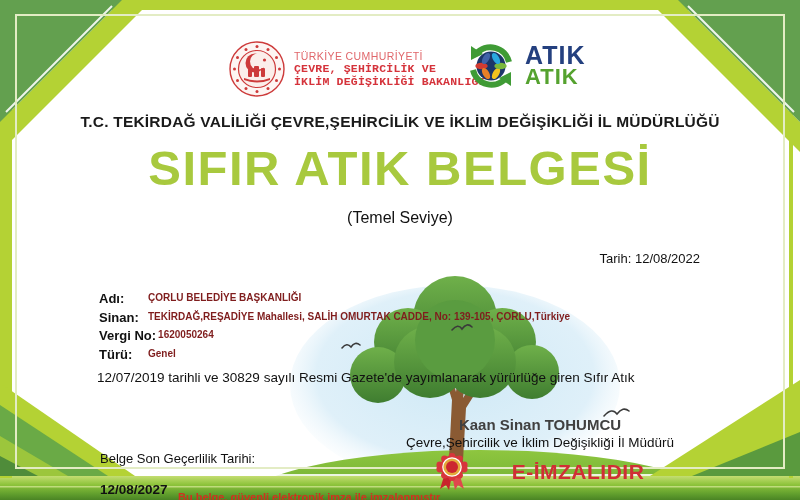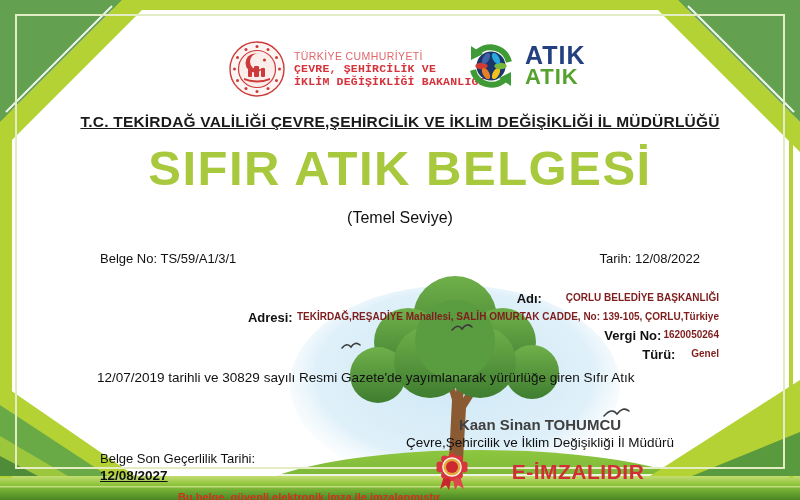--- a/index.html
+++ b/index.html
@@ -18,49 +18,49 @@
   .ministry { position:absolute; left:228px; top:2px; display:flex; align-items:center; }
   .ministry-text { margin-left:8px; line-height:1.15; }
   .ministry-line1 { font-size:10.5px; color:#e0666a; letter-spacing:0.4px; }
   .ministry-line2, .ministry-line3 { font-size:11.5px; font-weight:bold; color:#d5333b; letter-spacing:0.2px;font-family:Liberation Mono, monospace; }
   .sifir-logo { position:absolute; left:463px; top:0px; display:flex; align-items:center; }
   .sifir-text { margin-left:6px; line-height:0.92; }
   .sifir-word1 { font-size:25px; font-weight:bold; color:#24407f; letter-spacing:1px; }
   .sifir-word2 { font-size:22px; font-weight:bold; color:#55a22f; letter-spacing:1px; }
 
   .subtitle { position:absolute; left:0; top:101px; width:800px; text-align:center;
-    font-size:15.5px; font-weight:bold; color:#1a1a1a; letter-spacing:0.2px;text-decoration:underline; }
+    font-size:15.5px; font-weight:bold; color:#1a1a1a; letter-spacing:0.2px; }
 
   .title { position:absolute; left:0; top:128px; width:800px; text-align:center;
     font-size:49px; font-weight:bold; color:#a8c93e; letter-spacing:1.5px; }
 
   .level { position:absolute; left:0; top:197px; width:800px; text-align:center;
     font-size:16px; color:#111; }
 
   .meta-left { position:absolute; left:100px; top:239px; font-size:13px; color:#111; }
   .meta-right { position:absolute; right:100px; top:239px; font-size:13px; color:#111; }
 
   .details { position:absolute; left:99px; top:279px; width:620px; }
-  .detail-row { display:flex; margin-bottom:3.5px;justify-content:flex-end; }
+  .detail-row { display:flex; margin-bottom:3.5px; }
   .detail-label { font-weight:bold; font-size:13px; color:#111; min-width:49px; padding-right:2px; }
   .detail-value { font-weight:bold; font-size:10px; color:#7f1d1d; padding-top:1px; }
 
   .body-par { position:absolute; left:97px; top:357px; width:630px; font-size:13.5px;
     color:#111; line-height:1.28; }
   .bold-inline { font-weight:bold; }
 
   .signature { position:absolute; left:365px; top:404px; width:350px; text-align:center; }
   .sig-name { font-size:15px; font-weight:bold; color:#404040; }
   .sig-title { font-size:13.5px; color:#111; margin-top:2px; }
   .esign-row { display:flex; align-items:center; justify-content:center; margin-top:3px;gap:40px; }
   .esign-text { font-size:21px; font-weight:bold; color:#d02f35; letter-spacing:0.5px; margin-left:4px; }
 
   .validity { position:absolute; left:100px; top:439px; }
   .validity-label { font-size:13px; color:#111; }
-  .validity-date { font-size:13.5px; font-weight:bold; color:#111; margin-top:2px;text-decoration:underline; }
+  .validity-date { font-size:13.5px; font-weight:bold; color:#111; margin-top:16px; }
 
   .footer-strip-text { position:absolute; left:178px; top:479px; font-size:11px; font-weight:bold;
     color:#cf3220; z-index:3; }
 </style>
 </head>
 <body>
 
 <div class="certificate">
 
   <svg class="bg-svg" viewBox="0 0 800 500" aria-hidden="true">
@@ -198,30 +198,29 @@
         </div>
       </div>
     </div>
 
     <div class="subtitle">T.C. TEKİRDAĞ VALİLİĞİ ÇEVRE,ŞEHİRCİLİK VE İKLİM DEĞİŞİKLİĞİ İL MÜDÜRLÜĞÜ</div>
 
     <div class="title">SIFIR ATIK BELGESİ</div>
 
     <div class="level">(Temel Seviye)</div>
 
-    <div class="meta-left">Belge No: TS/59/A1/3/1</div>
     <div class="meta-right">Tarih: 12/08/2022</div>
 
     <div class="details">
       <div class="detail-row">
         <span class="detail-label">Adı:</span>
         <span class="detail-value">ÇORLU BELEDİYE BAŞKANLIĞI</span>
       </div>
       <div class="detail-row">
-        <span class="detail-label">Adresi:</span>
+        <span class="detail-label">Sinan:</span>
         <span class="detail-value">TEKİRDAĞ,REŞADİYE Mahallesi, SALİH OMURTAK CADDE, No: 139-105, ÇORLU,Türkiye</span>
       </div>
       <div class="detail-row">
         <span class="detail-label">Vergi No:</span>
         <span class="detail-value">1620050264</span>
       </div>
       <div class="detail-row">
         <span class="detail-label">Türü:</span>
         <span class="detail-value">Genel</span>
       </div>

